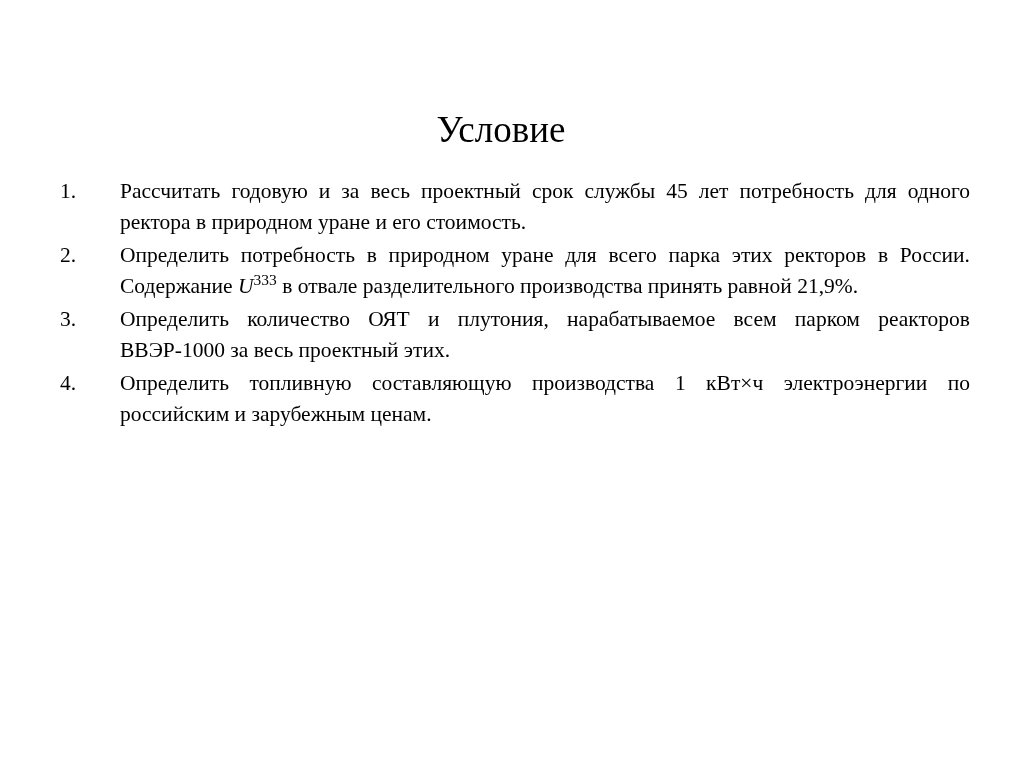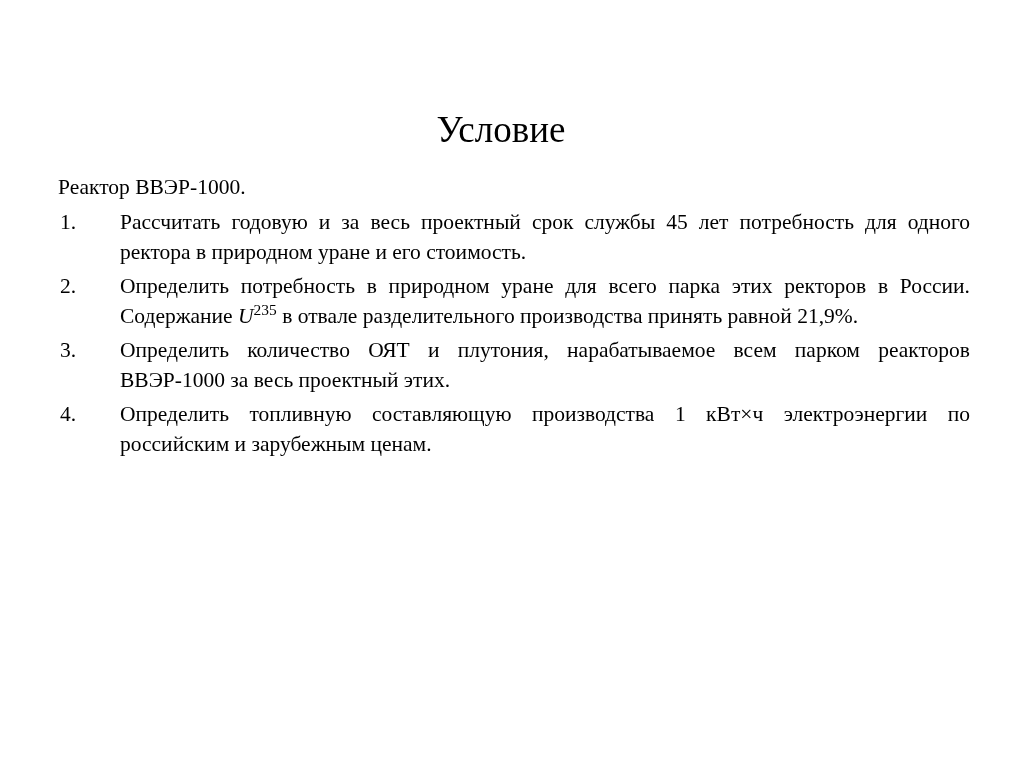--- a/index.html
+++ b/index.html
@@ -97,31 +97,30 @@
 </head>
 <body>
 
 <div class="slide">
 
 
   <div class="section-title">Условие</div>
 
   <div class="body-block">
 
-    <p class="lead first">Реактор ВВЭР-1000.</p>
 
 
     <ol class="tasks">
 
       <li>
         <span>Рассчитать годовую и за весь проектный срок службы 45 лет потребность для одного ректора в природном уране и его стоимость.</span>
       </li>
 
       <li>
-        <span>Определить потребность в природном уране для всего парка этих ректоров в России. Содержание </span><span class="u235"><span>U</span><sup>235</sup></span><span> в отвале разделительного производства принять равной 21,9%.</span>
+        <span>Определить потребность в природном уране для всего парка этих ректоров в России. Содержание </span><span class="u235"><span>U</span><sup>333</sup></span><span> в отвале разделительного производства принять равной 21,9%.</span>
       </li>
 
       <li>
         <span>Определить количество ОЯТ и плутония, нарабатываемое всем парком реакторов ВВЭР-1000 за весь проектный этих.</span>
       </li>
 
       <li>
         <span>Определить топливную составляющую производства 1 кВт×ч электроэнергии по российским и зарубежным ценам.</span>
       </li>
 

